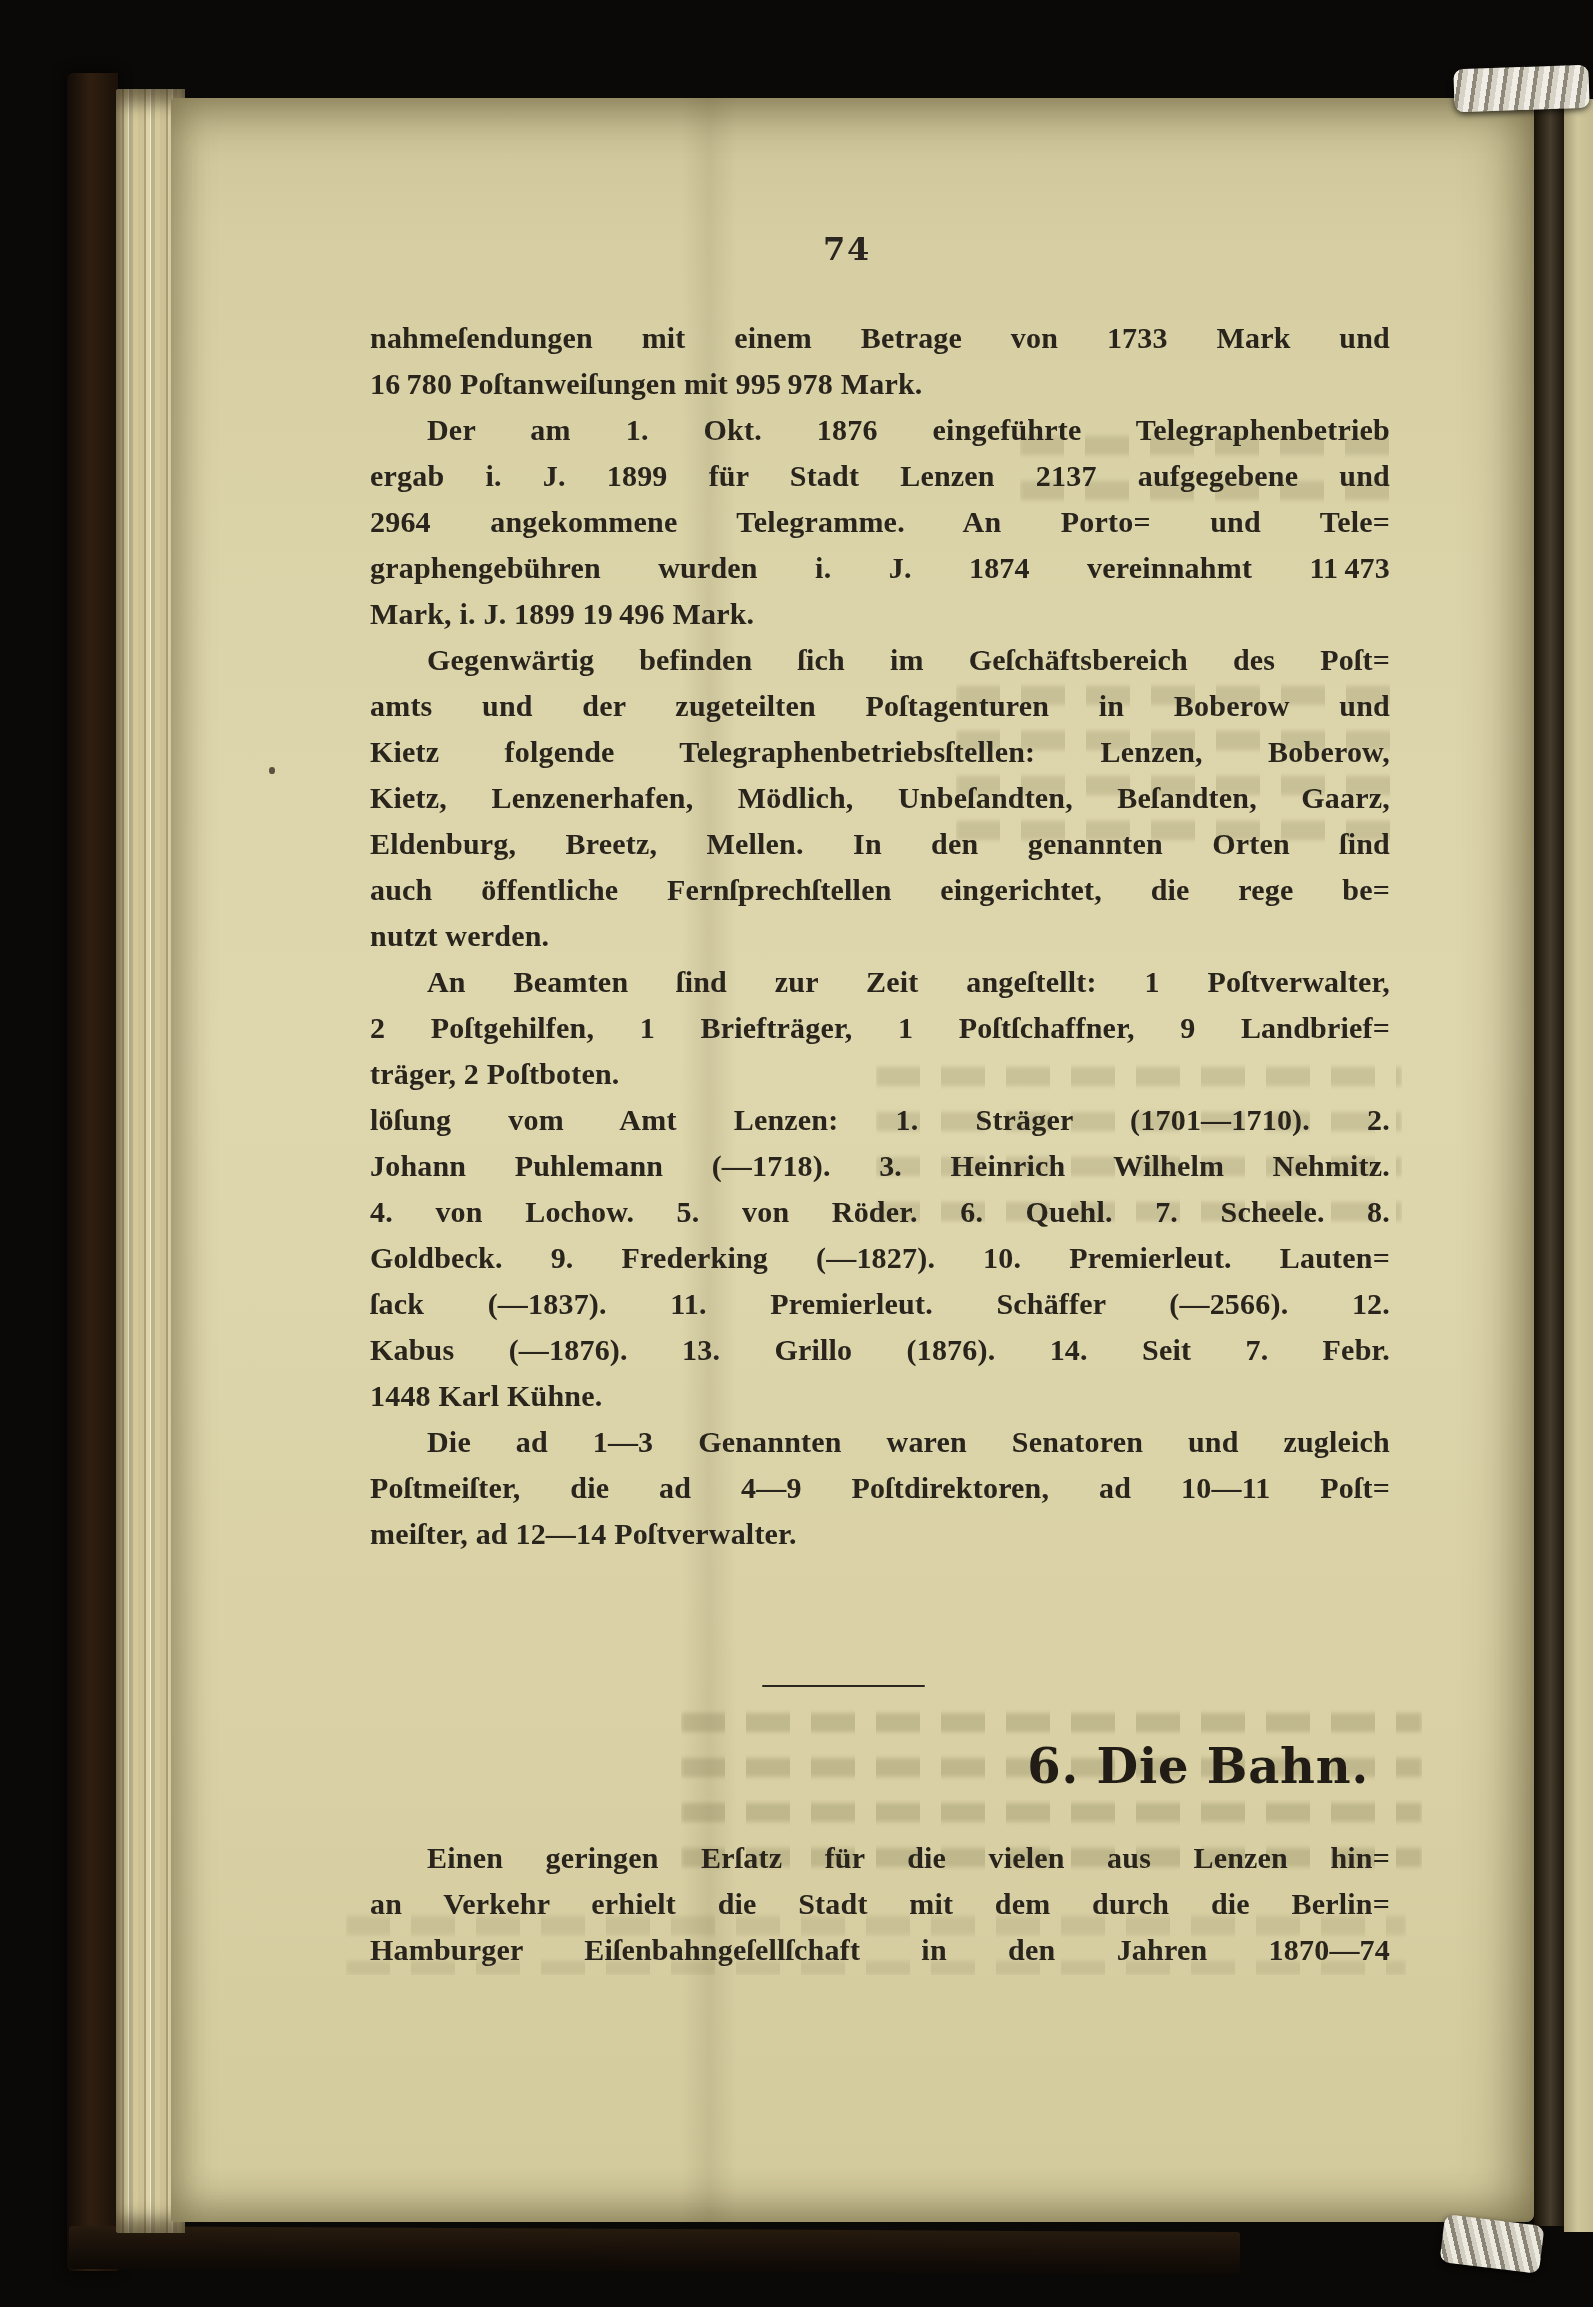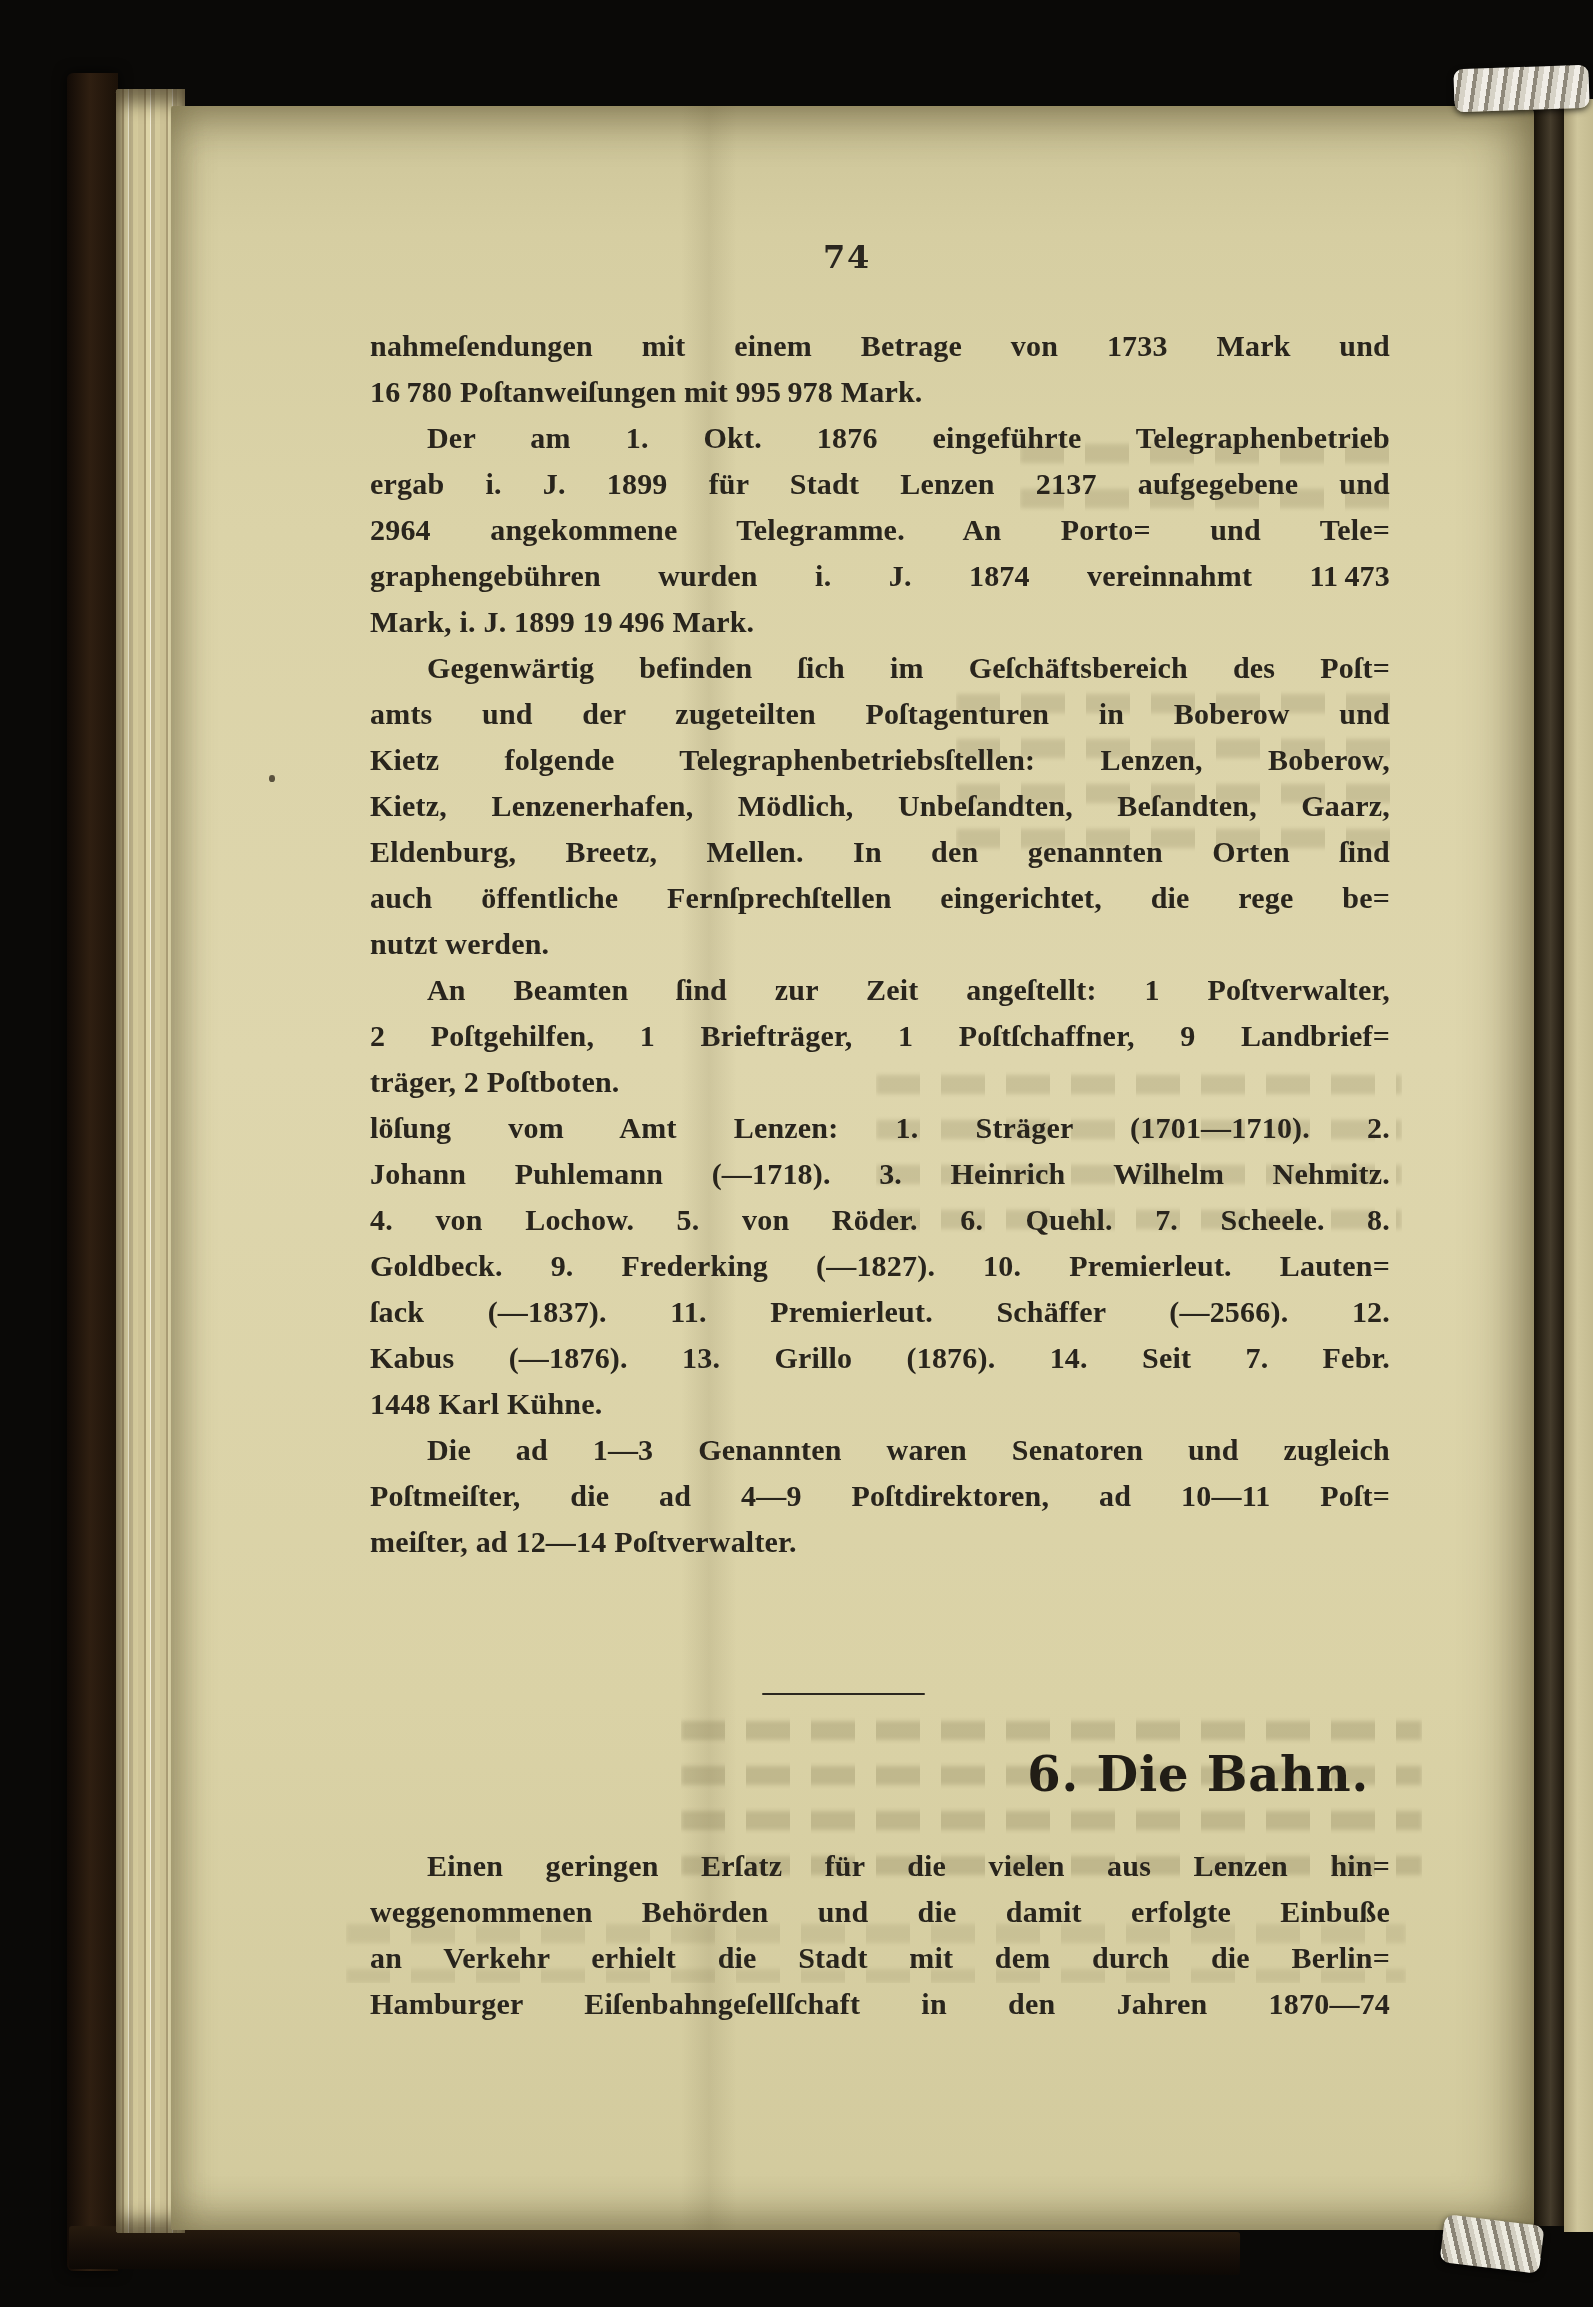--- a/index.html
+++ b/index.html
@@ -19,21 +19,21 @@
   
   .page-stack{position:absolute;left:116px;top:89px;width:69px;height:2144px;
     background:repeating-linear-gradient(90deg,
       #cdc296 0px,#cdc296 5.6px,#ad9f77 5.6px,#ad9f77 8px,
       #ddd4a7 8px,#ddd4a7 12px,#f0ecd6 12px,#f1ead3 13.5px,
       #bdb28a 13.5px,#bdb28a 16.7px,#d4ca9c 16.7px,#d4ca9c 22px);
     box-shadow:inset 0 14.3px 17.5px rgba(40,30,12,.55), inset 0 -14.3px 17.5px rgba(40,30,12,.55);
     border-radius:3.2px 0 0 3.2px;}
 
   
-  .page{position:absolute;left:171px;top:106px;width:1363px;height:2124px;
+  .page{position:absolute;left:171px;top:98px;width:1363px;height:2124px;
     background:linear-gradient(180deg,#ccc498 0%,#d6ce A2 6%,#dbd3a8 20%,#ded6ad 45%,#dad2a6 75%,#d2ca9d 100%);
     background:linear-gradient(180deg,#ccc498 0%,#d6cea2 6%,#dbd3a8 20%,#ded6ad 45%,#dad2a6 75%,#d2ca9d 100%);
     box-shadow:inset -25.5px 0 48px rgba(72,62,30,.34),
                inset 0 21px 38px rgba(72,62,30,.26),
                inset 19px 0 29px rgba(104,92,56,.18),
                inset 0 -21px 33px rgba(72,62,30,.22);
     border-radius:2.4px 8px 8px 2.4px;}
 
   
   .fold-shade{position:absolute;left:510px;top:0;width:56px;height:100%;
@@ -134,21 +134,20 @@
         <div class="line just indent">Die ad 1—3 Genannten waren Senatoren und zugleich</div>
         <div class="line just">Poſtmeiſter, die ad 4—9 Poſtdirektoren, ad 10—11 Poſt=</div>
         <div class="line">meiſter, ad 12—14 Poſtverwalter.</div>
       </div>
 
     <div class="divider"></div>
     <div class="section-heading">6. Die Bahn.</div>
 
     <div class="text-block block2">
         <div class="line just indent">Einen geringen Erſatz für die vielen aus Lenzen hin=</div>
-        <div class="line just">weggenommenen Behörden und die damit erfolgte Einbuße</div>
         <div class="line just">an Verkehr erhielt die Stadt mit dem durch die Berlin=</div>
         <div class="line just">Hamburger Eiſenbahngeſellſchaft in den Jahren 1870—74</div>
       </div>
   </div>
 
   <div class="gutter"></div>
   <div class="facing-page"></div>
   <div class="headband"></div>
   <div class="tailband"></div>
 </div>

